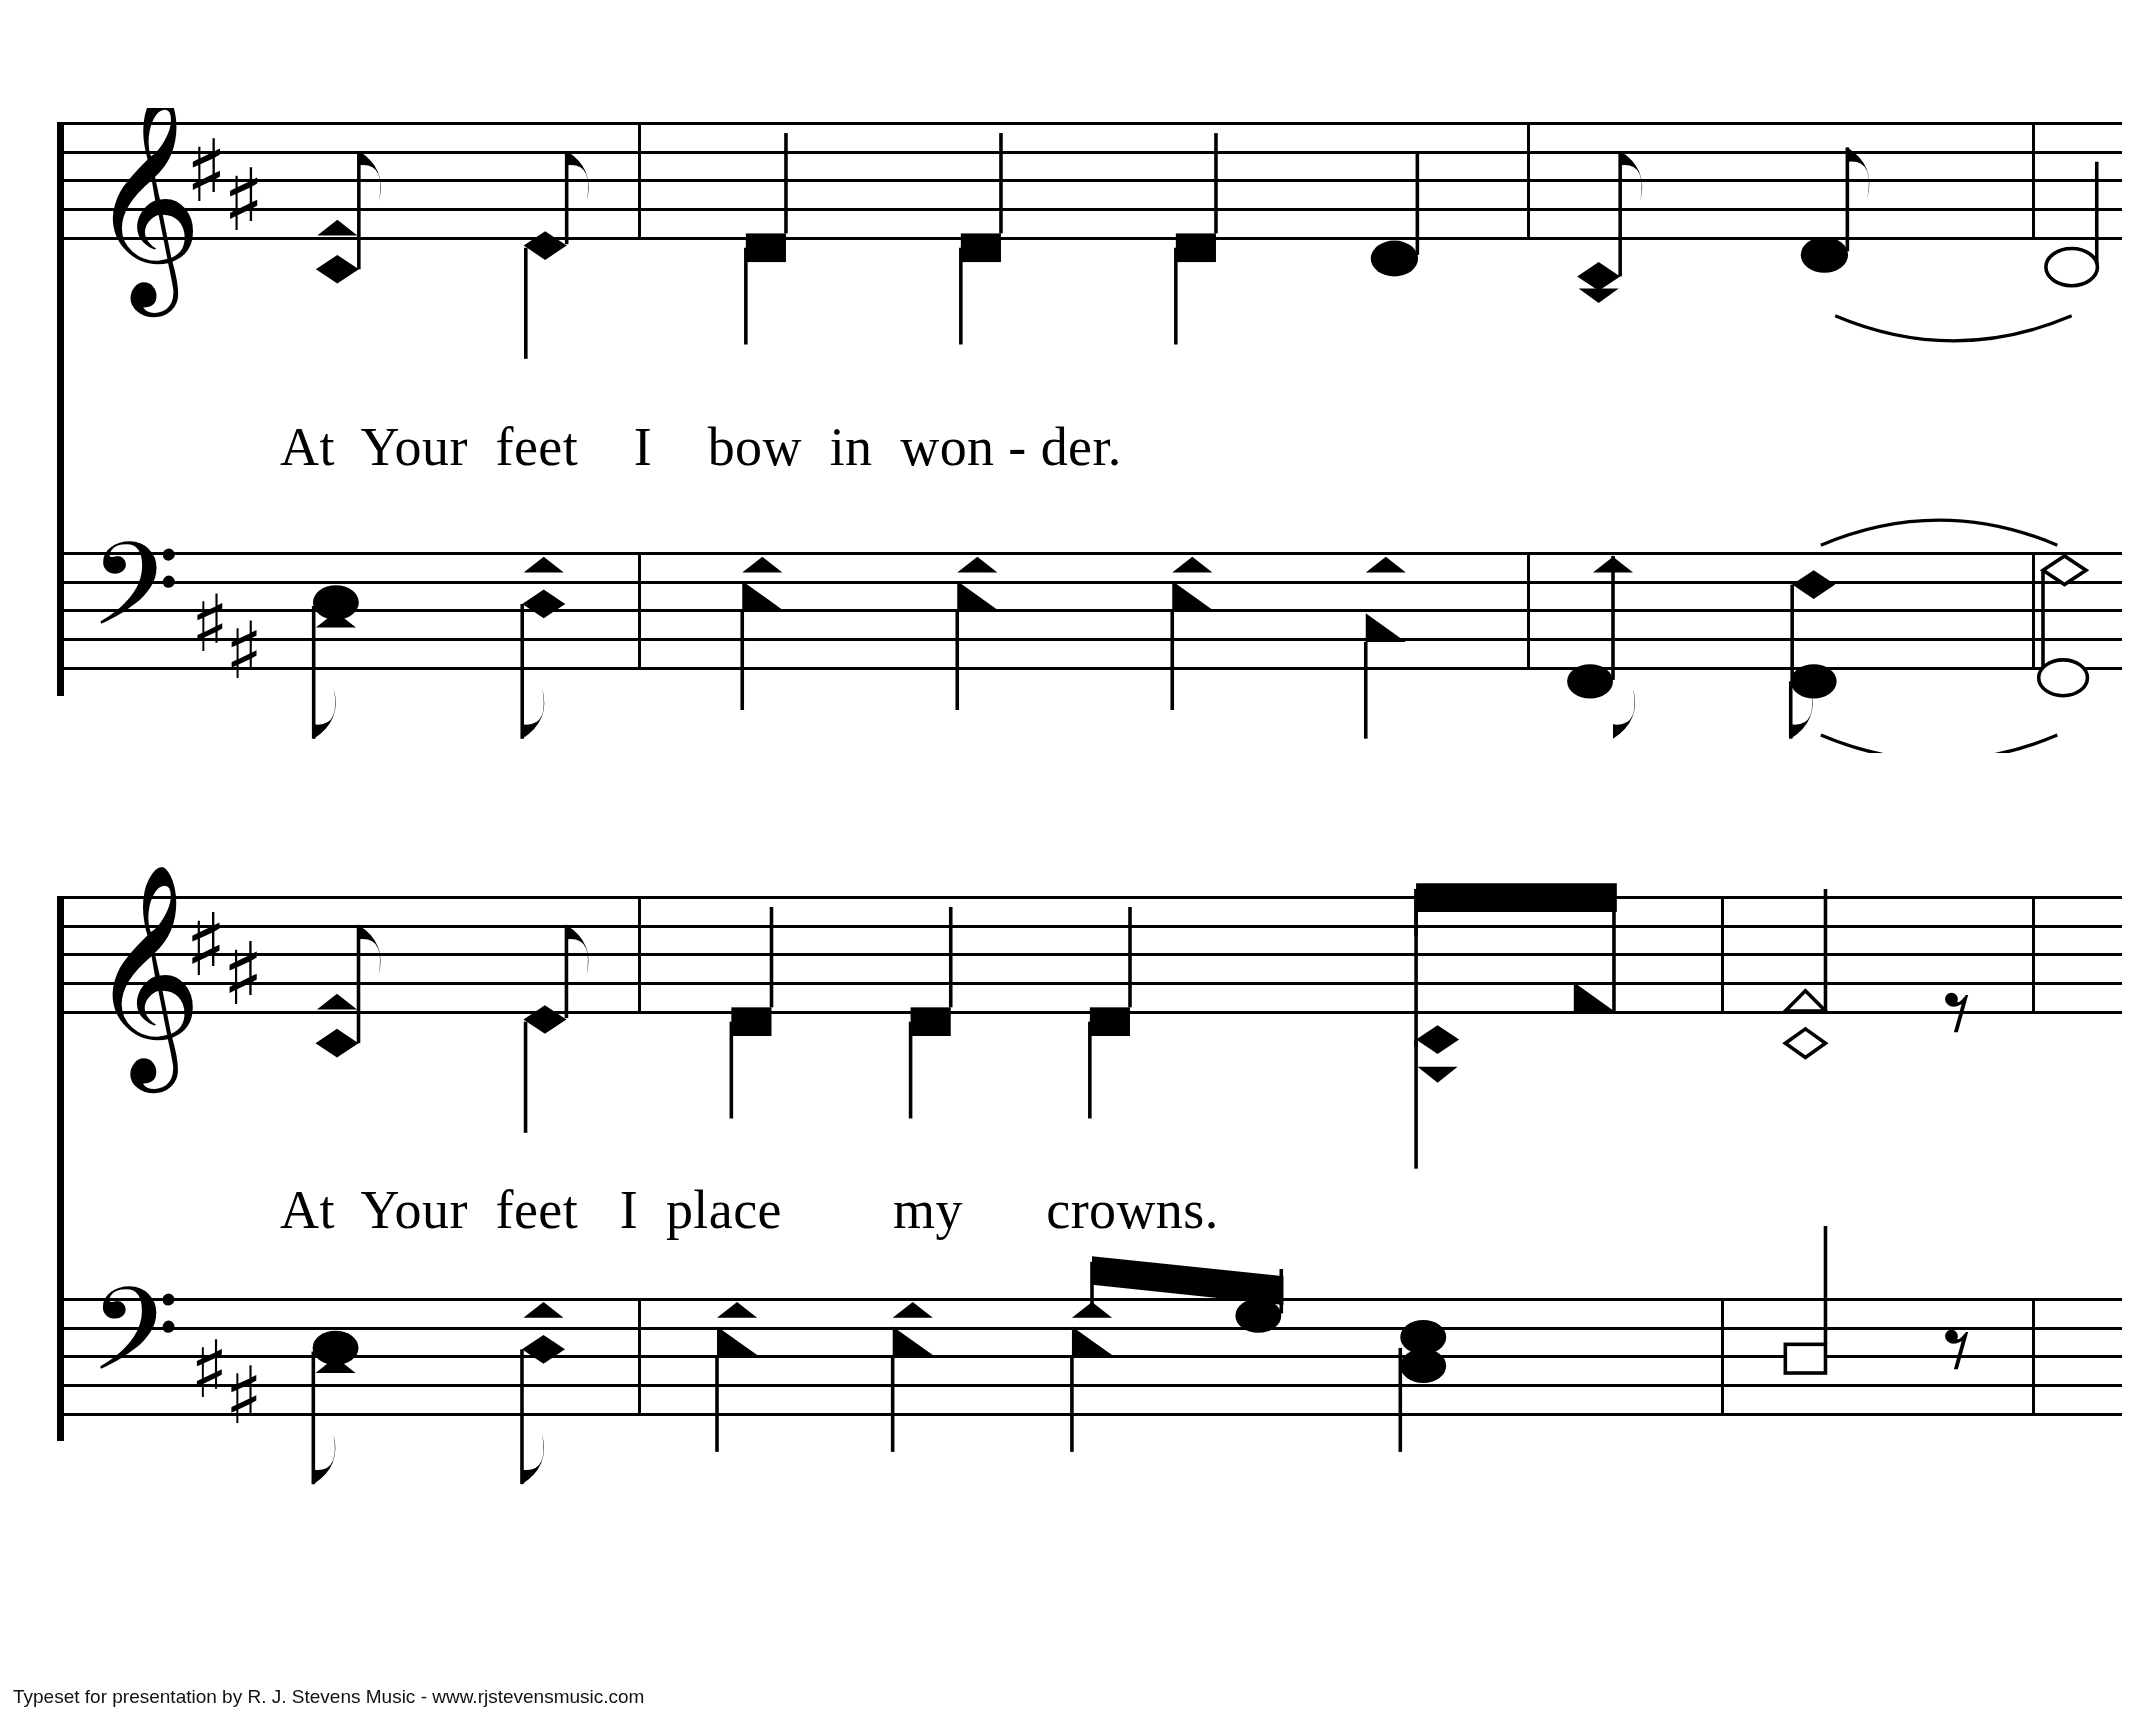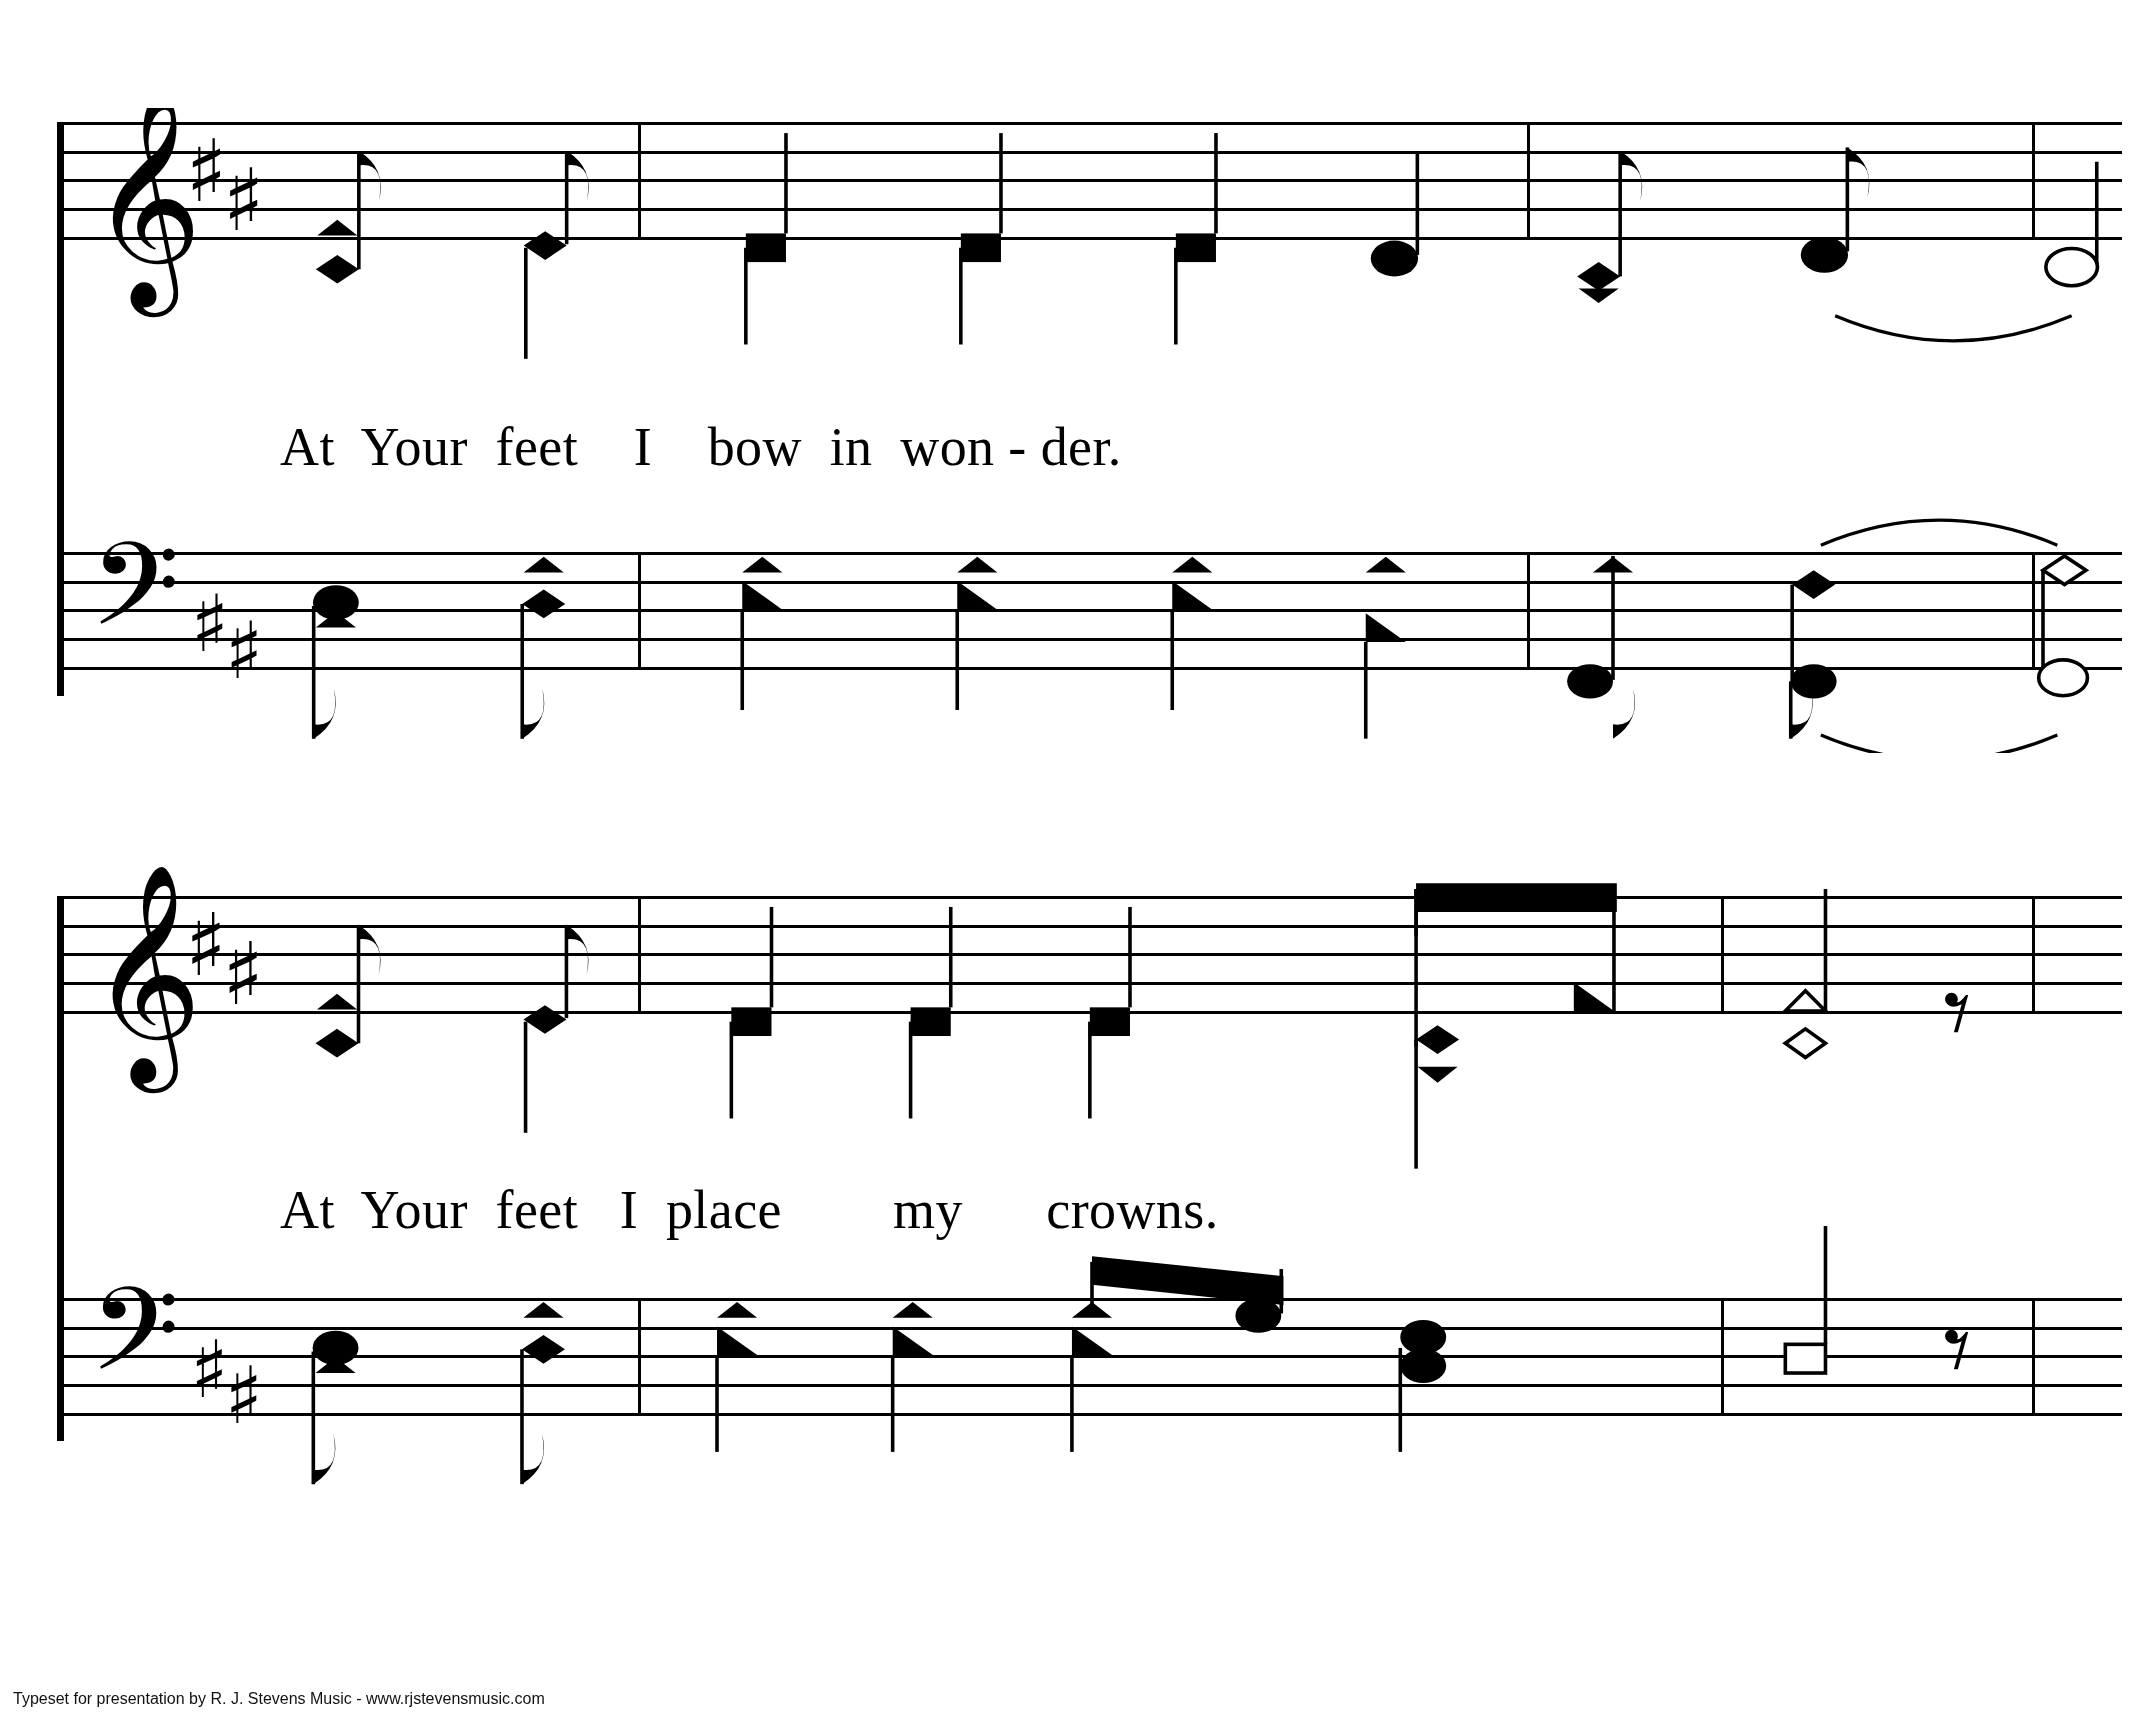--- a/index.html
+++ b/index.html
@@ -56,21 +56,21 @@
     font-size: 54px;
     color: #000;
     letter-spacing: 0.4px;
     white-space: pre;
   }
   .credit {
     position: absolute;
     left: 13px;
     bottom: 13px;
     font-family: "Liberation Sans", sans-serif;
-    font-size: 16px;
+    font-size: 19px;
     color: #111;
   }
   svg { display: block; }
   .nt { fill: #000; stroke: none; }
   .stem { stroke: #000; stroke-width: 5; }
   .beam { fill: #000; }
   .tie { fill: none; stroke: #000; stroke-width: 4.5; }
   .hollow { fill: #fff; stroke: #000; stroke-width: 5; }
 </style>
 </head>

